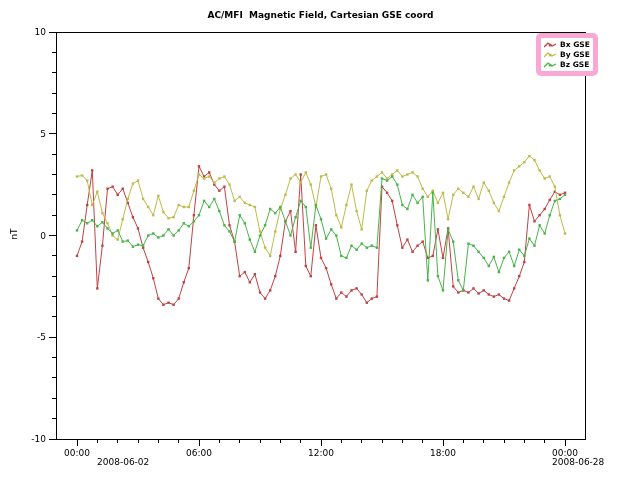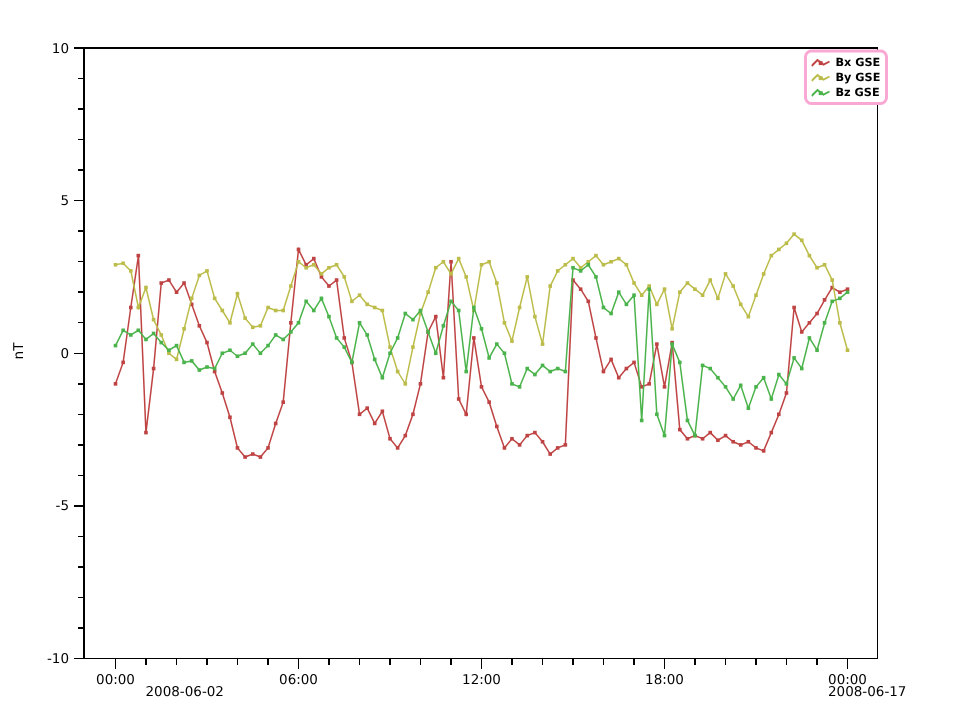--- a/index.html
+++ b/index.html
@@ -15,32 +15,33 @@
     position:absolute;left:8px;top:229px;font-size:9px;color:#000;
     transform:rotate(-90deg);transform-origin:center;
   }
   .date-label{
     position:absolute;font-size:9px;color:#000;white-space:nowrap;
   }
   #date-start{left:64px;top:457px;margin-left:33px;}
   #date-end{left:552px;top:457px;}
   .legend{
     position:absolute;left:536px;top:33px;background:#ffffff;
-    border:2px solid #f9a8d4;border-radius:5px;padding:2px 3px 2px 3px;
+    border:5px solid #f9a8d4;border-radius:5px;padding:2px 3px 2px 3px;
     display:flex;flex-direction:column;gap:1px;z-index:5;
   }
   .legend-row{display:flex;align-items:center;gap:3px;height:9px;}
   .legend-text{font-size:7.5px;font-weight:bold;color:#000;white-space:nowrap;}
   svg text{font-family:"DejaVu Sans","Liberation Sans",sans-serif;}
 </style>
 </head>
 <body>
 
 <div class="canvas">
 
+  <div class="chart-title">AC/MFI  Magnetic Field, Cartesian GSE coord</div>
 
   <div class="y-axis-label">nT</div>
 
   <svg id="plot" width="640" height="480" style="position:absolute;left:0;top:0;">
       <rect x="56" y="32" width="529" height="407" fill="none" stroke="#000000" shape-rendering="crispEdges"></rect>
       <line x1="49" y1="439" x2="56" y2="439" stroke="#000000" shape-rendering="crispEdges"></line>
       <text x="46" y="442" font-size="9px" text-anchor="end" fill="#000000">-10</text>
       <line x1="49" y1="337.25" x2="56" y2="337.25" stroke="#000000" shape-rendering="crispEdges"></line>
       <text x="46" y="340.25" font-size="9px" text-anchor="end" fill="#000000">-5</text>
       <line x1="49" y1="235.5" x2="56" y2="235.5" stroke="#000000" shape-rendering="crispEdges"></line>
@@ -385,21 +386,21 @@
       <rect x="533.3" y="244.5" width="2.4" height="2.4" fill="#4bb34b"></rect>
       <rect x="538.4" y="224.1" width="2.4" height="2.4" fill="#4bb34b"></rect>
       <rect x="543.5" y="232.3" width="2.4" height="2.4" fill="#4bb34b"></rect>
       <rect x="548.5" y="214.0" width="2.4" height="2.4" fill="#4bb34b"></rect>
       <rect x="553.6" y="199.7" width="2.4" height="2.4" fill="#4bb34b"></rect>
       <rect x="558.7" y="197.7" width="2.4" height="2.4" fill="#4bb34b"></rect>
       <rect x="563.8" y="193.6" width="2.4" height="2.4" fill="#4bb34b"></rect>
     </svg>
 
   <div class="date-label" id="date-start">2008-06-02</div>
-  <div class="date-label" id="date-end">2008-06-17</div>
+  <div class="date-label" id="date-end">2008-06-28</div>
 
   <div class="legend">
     <div class="legend-row">
       <svg class="legend-swatch" width="13" height="8">
         <path d="M0,6 L4,2 L8,5 L12,3" fill="none" stroke-width="1.3" stroke="#bf4343"></path>
         <rect x="4.8" y="2.8" width="2.6" height="2.6" fill="#bf4343"></rect>
       </svg>
       <span class="legend-text">Bx GSE</span>
     </div>
     <div class="legend-row">

